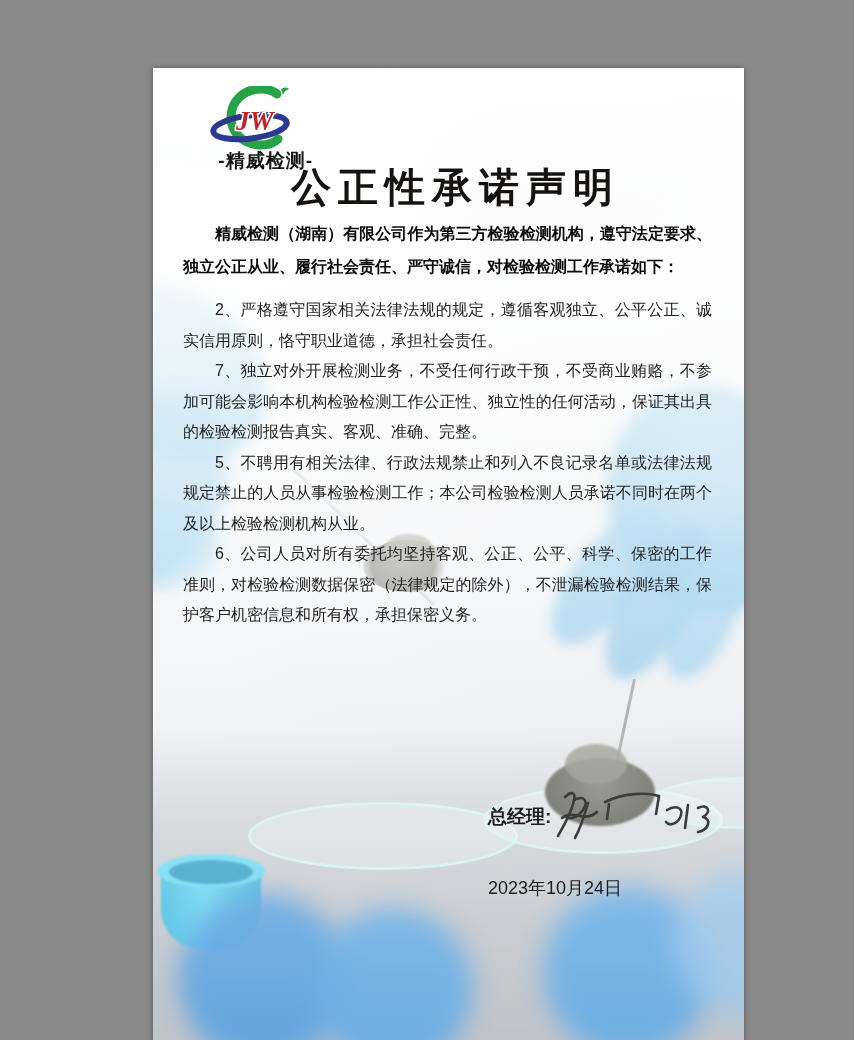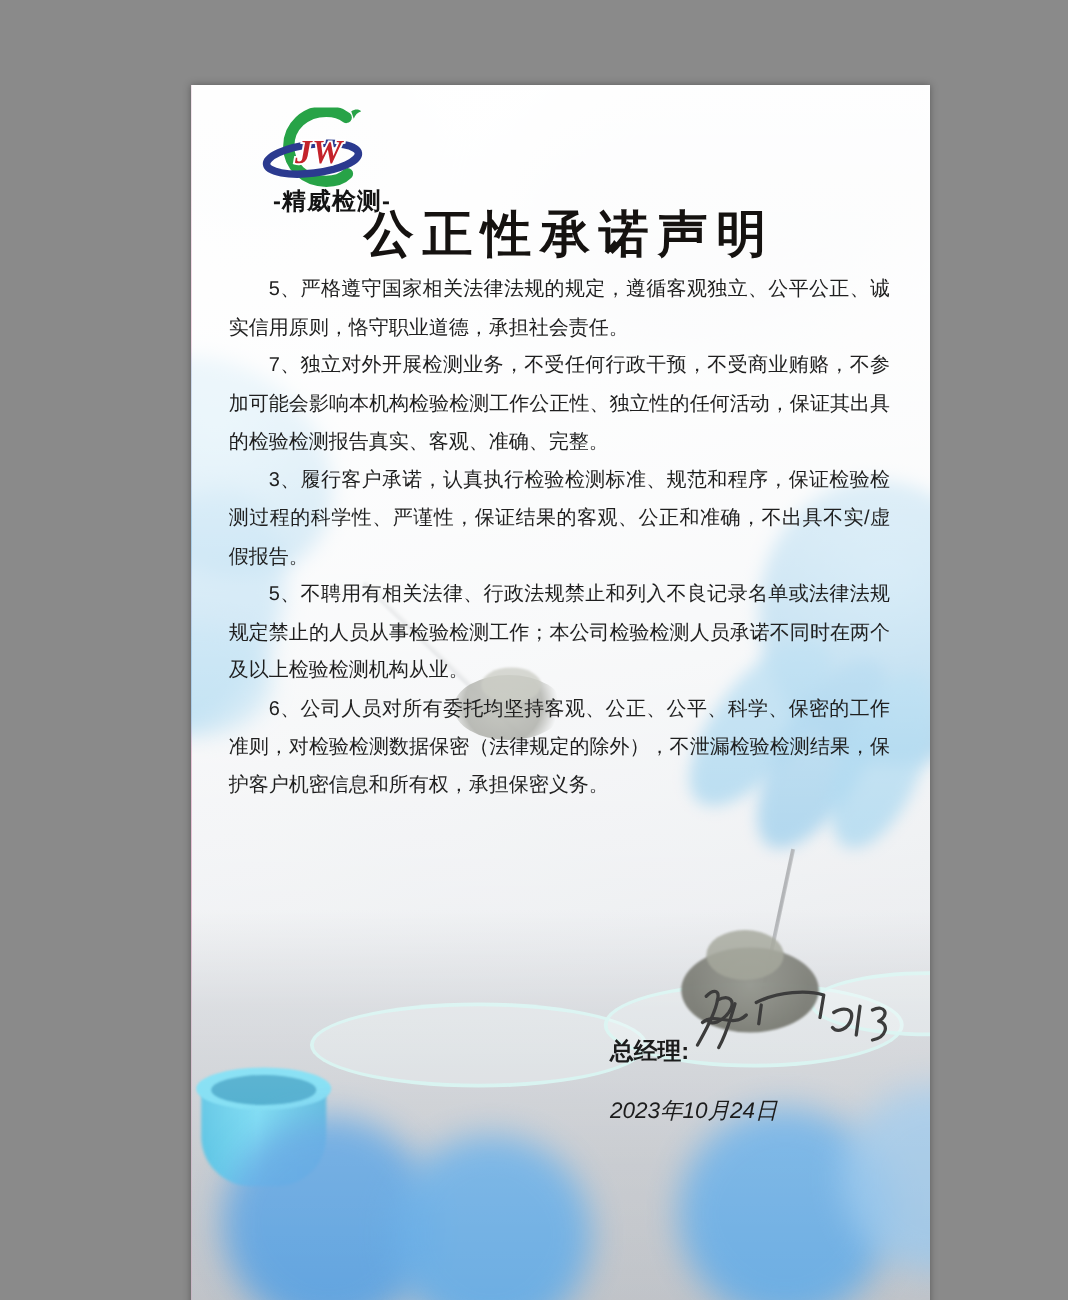--- a/index.html
+++ b/index.html
@@ -80,24 +80,24 @@
   .brand { position:absolute; left:24px; top:80px; width:136px; text-align:right;
     font-size:19px; font-weight:bold; color:#141414; letter-spacing:1px; }
   .title { position:absolute; left:0; right:0; top:92px; text-align:center;
     font-family:"Liberation Serif","DejaVu Serif",serif; font-weight:bold;
     font-size:40px; letter-spacing:7px; color:#151210; text-indent:14px; }
   .textcol { position:absolute; left:30px; width:529px; top:149px; }
   .intro { font-size:16px; font-weight:bold; color:#0a0a0a; line-height:33px;
     text-align:justify; text-indent:2em; margin-bottom:12px; }
   .para { font-size:16px; color:#1f1f1f; line-height:30.5px;
     text-align:justify; text-indent:2em; }
-  .sig-label { position:absolute; left:335px; top:760px; font-size:19px;
+  .sig-label { position:absolute; left:335px; top:736px; font-size:19px;
     font-weight:bold; color:#1c1c1c; }
   .sig-script { position:absolute; left:398px; top:713px; }
-  .date { position:absolute; left:335px; top:808px; font-size:18px; color:#1c1c1c;font-style:italic; }
+  .date { position:absolute; left:335px; top:808px; font-size:18px; color:#1c1c1c; }
 </style>
 </head>
 <body>
 
 <div class="page">
 
   <div class="photo">
     <div class="base"></div>
     <div class="shade1"></div>
     <div class="shade2"></div>
@@ -135,23 +135,23 @@
       <path d="M 78 3 C 81 1, 84 1, 86 3 C 83 4, 81 6, 80 9 Z" fill="#27a347"></path>
       <ellipse cx="47" cy="41" rx="37" ry="11.5" transform="rotate(-7 47 41)" fill="none" stroke="#2b3a8f" stroke-width="6"></ellipse>
       <text x="33" y="44" font-size="27" font-style="italic" font-weight="bold" fill="#c4232b" stroke="#ffffff" stroke-width="3" paint-order="stroke" font-family="Liberation Serif, DejaVu Serif, serif">JW</text>
     </svg>
 
     <div class="brand">-精威检测-</div>
 
     <div class="title">公正性承诺声明</div>
 
     <div class="textcol">
-      <p class="para">5、严格遵守国家相关法律法规的规定，遵循客观独立、公平公正、诚实信用原则，恪守职业道德，承担社会责任。</p>
+      <p class="intro">精威检测（湖南）有限公司作为第三方检验检测机构，遵守法定要求、独立公正从业、履行社会责任、严守诚信，对检验检测工作承诺如下：</p>
+      <p class="para">2、严格遵守国家相关法律法规的规定，遵循客观独立、公平公正、诚实信用原则，恪守职业道德，承担社会责任。</p>
       <p class="para">7、独立对外开展检测业务，不受任何行政干预，不受商业贿赂，不参加可能会影响本机构检验检测工作公正性、独立性的任何活动，保证其出具的检验检测报告真实、客观、准确、完整。</p>
-      <p class="para">3、履行客户承诺，认真执行检验检测标准、规范和程序，保证检验检测过程的科学性、严谨性，保证结果的客观、公正和准确，不出具不实/虚假报告。</p>
       <p class="para">5、不聘用有相关法律、行政法规禁止和列入不良记录名单或法律法规规定禁止的人员从事检验检测工作；本公司检验检测人员承诺不同时在两个及以上检验检测机构从业。</p>
       <p class="para">6、公司人员对所有委托均坚持客观、公正、公平、科学、保密的工作准则，对检验检测数据保密（法律规定的除外），不泄漏检验检测结果，保护客户机密信息和所有权，承担保密义务。</p>
     </div>
 
     <div class="sig-label">总经理:</div>
 
     <svg class="sig-script" width="175" height="70" viewBox="0 0 175 70">
       <g fill="none" stroke="#3c3c3c" stroke-width="2.6" stroke-linecap="round" stroke-linejoin="round">
         <path d="M 14 16 C 20 10, 25 11, 23 19 C 21 31, 12 46, 7 55"></path>
         <path d="M 23 19 C 33 14, 38 20, 32 29 C 27 36, 18 40, 15 35"></path>

